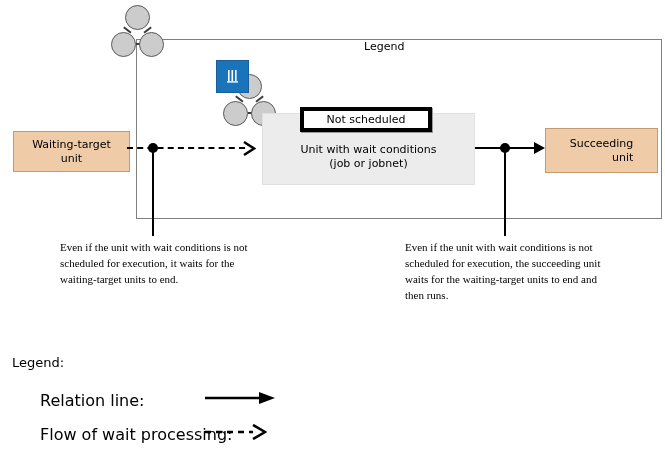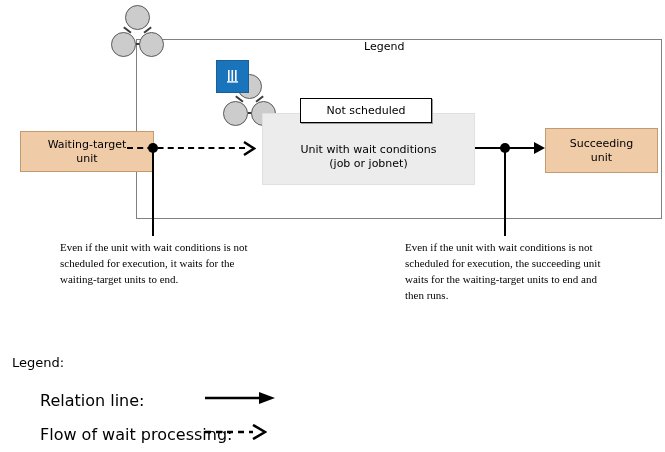--- a/index.html
+++ b/index.html
@@ -54,51 +54,52 @@
   }
   .tan {
     background: #f0cba8;
     border: 1px solid #c49a72;
   }
   .gray {
     background: #ececec;
     border: 1px solid #e0e0e0;
   }
   .waiting-target {
-    left: 20px;
+    left: 13px;
     top: 131px;
-    width: 134px;
+    width: 117px;
     height: 41px;
   }
   .succeeding {
     left: 545px;
     top: 128px;
     width: 113px;
     height: 45px;
+    text-align: right;
   }
   .wait-unit {
     left: 262px;
     top: 113px;
     width: 213px;
     height: 72px;
   }
   .wait-unit .inner {
     width: 100%;
     padding-top: 16px;
   }
 
   
   .callout {
     position: absolute;
     left: 300px;
-    top: 98px;
+    top: 107px;
     width: 132px;
     height: 25px;
     background: #ffffff;
-    border: 1px solid #000000;
+    border: 4px solid #000000;
     box-shadow: 1px 1px 0 #9a9a9a;
     box-sizing: border-box;
     display: flex;
     align-items: center;
     justify-content: center;
     font-size: 11px;
     color: #000;
   }
 
   

